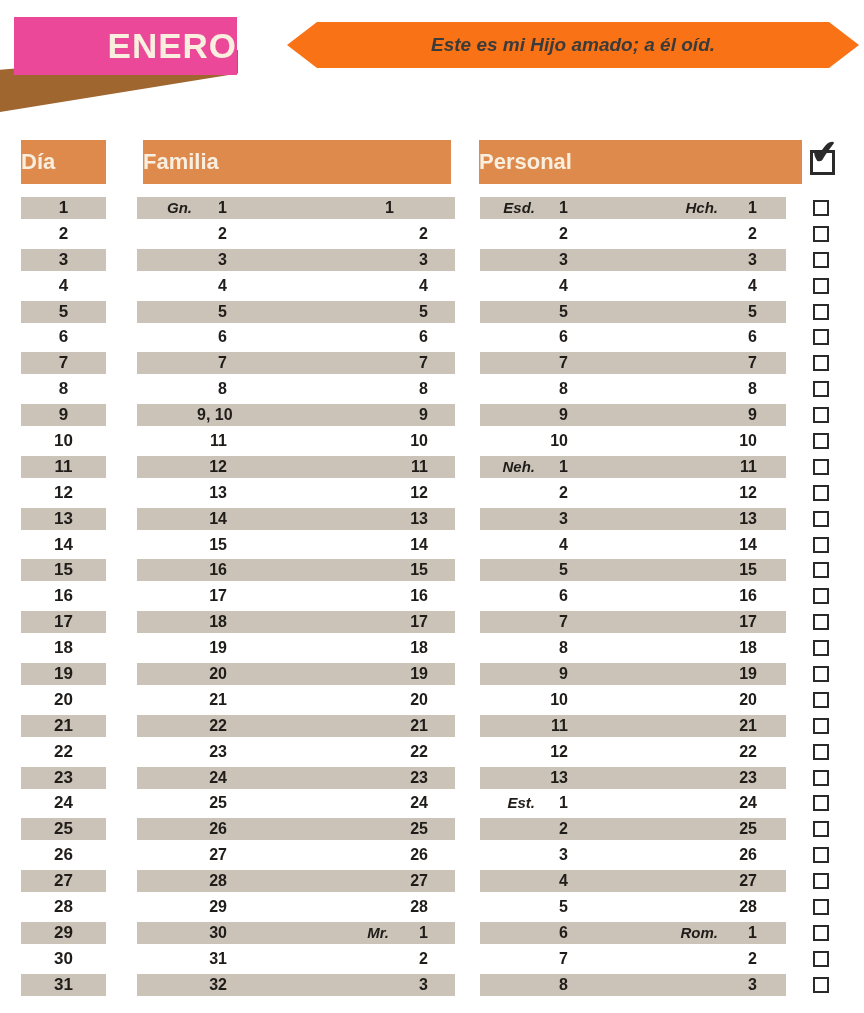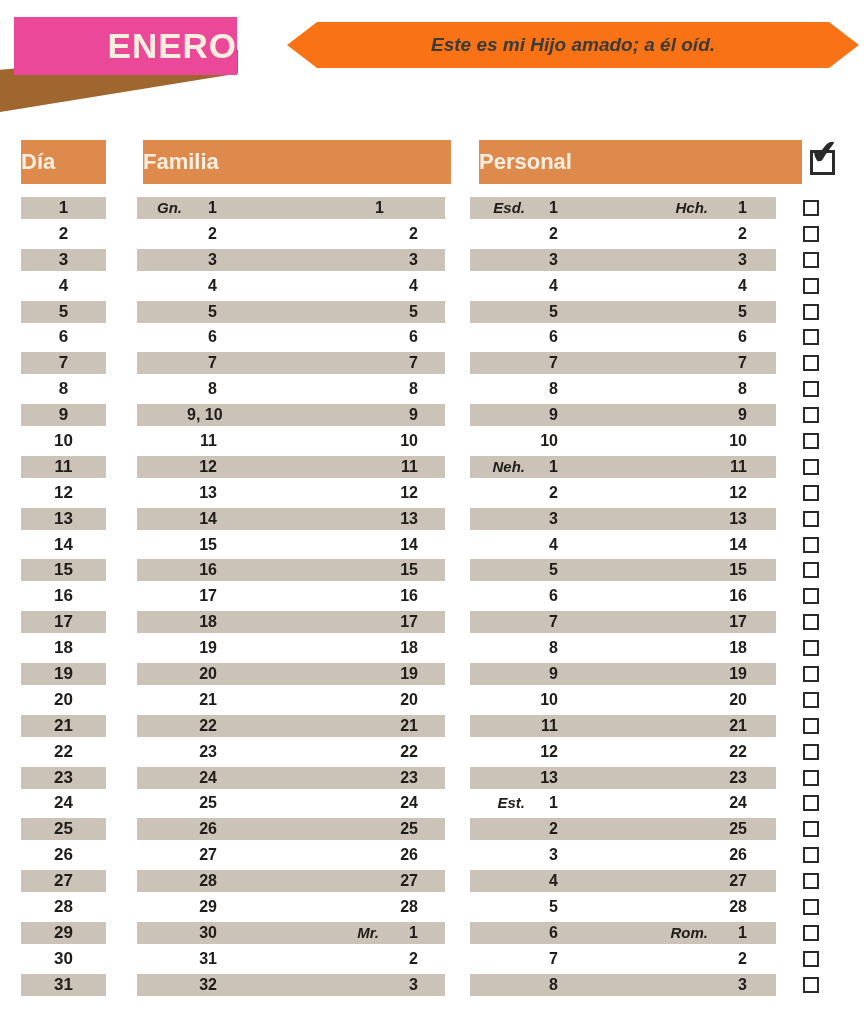--- a/index.html
+++ b/index.html
@@ -57,21 +57,21 @@
   }
   
   .rows{position:absolute;left:0;top:197px;width:864px;}
   .row{display:flex;height:22px;margin-bottom:3.9px;}
   .cell{height:22px;line-height:22px;color:#1f1c1a;}
   .row .day{
     margin-left:21px;width:85px;text-align:center;
     font-size:17px;font-weight:bold;
   }
   .row .fam{margin-left:31px;width:308px;display:grid;
-    grid-template-columns:50px 30px 1fr 34px 27px;}
+    grid-template-columns:50px 30px 1fr 34px 27px;padding-left:10px;}
   .row .per{margin-left:25px;width:306px;display:grid;
     grid-template-columns:60px 28px 1fr 34px 29px;}
   .row.shaded .day,.row.shaded .fam,.row.shaded .per{background:#cbc3b7;}
   .bk{
     text-align:right;font-weight:bold;font-style:italic;
     font-size:15px;padding-right:5px;white-space:nowrap;
   }
   .nm{
     text-align:right;font-weight:bold;font-size:16px;white-space:nowrap;
   }

